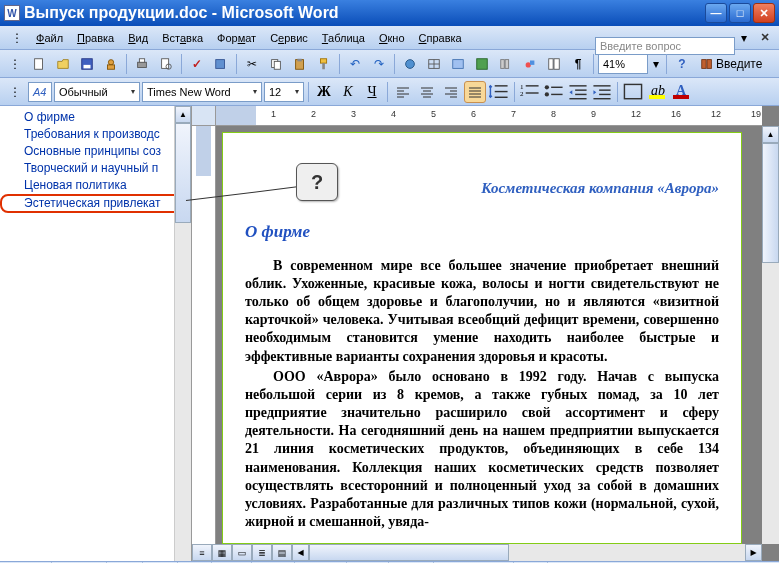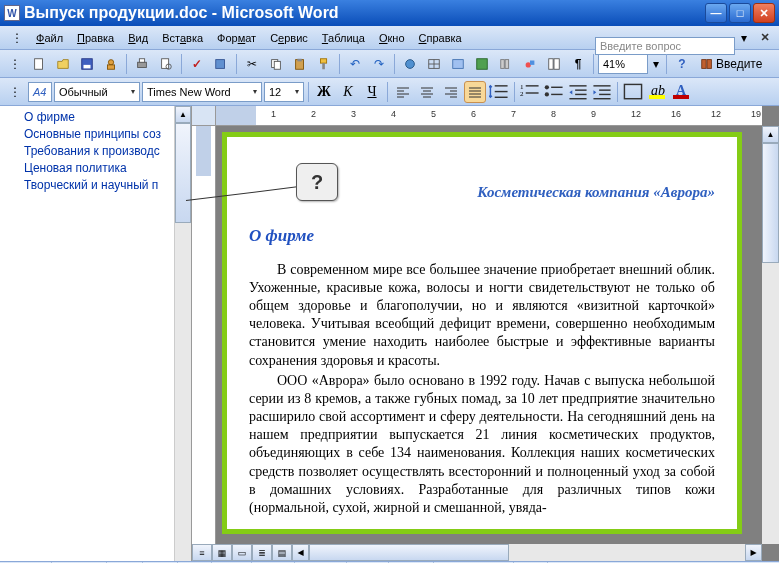--- a/index.html
+++ b/index.html
@@ -37,24 +37,24 @@
 .outline-scroll { position: absolute; right: 0; top: 0; width: 17px; height: 100%; background: #e8e8e8; border-left: 1px solid #ccc; }
 .outline-scroll .up, .outline-scroll .down { height: 17px; background: linear-gradient(#f0f4fc,#c8d8f0); border: 1px solid #9ab; display: flex; align-items: center; justify-content: center; font-size: 8px; }
 .outline-scroll .thumb { height: 100px; background: linear-gradient(#f0f4fc,#c8d8f0); border: 1px solid #9ab; margin: 0; }
 .doc-area { flex: 1; background: #808080; position: relative; overflow: hidden; }
 .ruler-corner { position: absolute; left: 0; top: 0; width: 24px; height: 20px; background: #d8e4f4; border-right: 1px solid #999; border-bottom: 1px solid #999; }
 .ruler-h { position: absolute; left: 24px; top: 0; right: 17px; height: 20px; background: #fff; border-bottom: 1px solid #999; font-size: 9px; display: flex; align-items: center; overflow: hidden; }
 .ruler-h .shade-l { position: absolute; left: 0; width: 40px; height: 100%; background: #c0d0e8; }
 .ruler-h .tick { position: absolute; top: 3px; font-size: 9px; color: #333; }
 .ruler-v { position: absolute; left: 0; top: 20px; width: 24px; bottom: 17px; background: #fff; border-right: 1px solid #999; }
 .ruler-v .shade { position: absolute; top: 0; left: 4px; right: 4px; height: 50px; background: #c0d0e8; }
-.page { position: absolute; left: 30px; top: 26px; width: 520px; background: #fff; border: 5px solid #84cc16; padding: 46px 22px 10px 22px; font-family: "Times New Roman", serif; font-size: 14px; line-height: 1.3; color: #000; }
+.page { position: absolute; left: 30px; top: 26px; width: 520px; background: #fff; border: 1px solid #84cc16; padding: 46px 22px 10px 22px; font-family: "Times New Roman", serif; font-size: 14px; line-height: 1.3; color: #000; }
 .page .company { text-align: right; color: #3060c0; font-style: italic; font-weight: bold; font-size: 15px; margin-bottom: 22px; }
 .page .heading { color: #2050c0; font-weight: bold; font-style: italic; font-size: 17px; margin-bottom: 14px; }
-.page p { text-align: justify; text-indent: 28px; margin-bottom: 2px; }
+.page p { text-align: justify; text-indent: 28px; margin-bottom: 2px; font-weight: bold; }
 .vscroll { position: absolute; right: 0; top: 20px; width: 17px; bottom: 17px; background: #e8e8e8; }
 .vscroll .up, .vscroll .down { height: 17px; background: linear-gradient(#f0f4fc,#c8d8f0); border: 1px solid #9ab; display: flex; align-items: center; justify-content: center; font-size: 8px; }
 .vscroll .thumb { height: 120px; background: linear-gradient(90deg,#f0f4fc,#c8d8f0); border: 1px solid #9ab; }
 .hscroll { position: absolute; left: 0; right: 17px; bottom: 0; height: 17px; background: #e8e8e8; display: flex; }
 .view-btns { display: flex; }
 .view-btn { width: 20px; height: 17px; background: linear-gradient(#f0f4fc,#c8d8f0); border: 1px solid #9ab; display: flex; align-items: center; justify-content: center; font-size: 9px; cursor: pointer; }
 .hscroll .lt, .hscroll .rt { width: 17px; background: linear-gradient(#f0f4fc,#c8d8f0); border: 1px solid #9ab; display: flex; align-items: center; justify-content: center; font-size: 8px; }
 .hscroll .track { flex: 1; background: #e8e8e8; position: relative; }
 .hscroll .thumb { position: absolute; left: 0; width: 200px; height: 100%; background: linear-gradient(#f0f4fc,#c8d8f0); border: 1px solid #9ab; }
 .statusbar { height: 22px; background: linear-gradient(#dbe7f8, #b8d0f0); border-top: 1px solid #8aa8d8; display: flex; align-items: center; font-size: 11px; color: #333; }
@@ -332,24 +332,25 @@
         <span style="position:absolute;top:-2px;left:3px;font-weight:bold;color:#3060c0">A</span>
         <div class="bar" style="background:#c00000"></div>
       </div>
     </div>
 </div>
 
 <div class="content">
   <div class="outline-pane">
     <div class="outline-list">
       <div class="outline-item">О фирме</div>
+      <div class="outline-item">Требования к производс</div>
       <div class="outline-item">Основные принципы соз</div>
-      <div class="outline-item">Требования к производс</div>
+      <div class="outline-item">Творческий и научный п</div>
       <div class="outline-item">Ценовая политика</div>
-      <div class="outline-item">Творческий и научный п</div>
+      <div class="outline-item highlighted">Эстетическая привлекат</div>
     </div>
     <div class="outline-scroll">
       <div class="up">▲</div>
       <div class="thumb"></div>
     </div>
   </div>
 
   <div class="doc-area">
     <div class="ruler-corner"></div>
     <div class="ruler-h">

